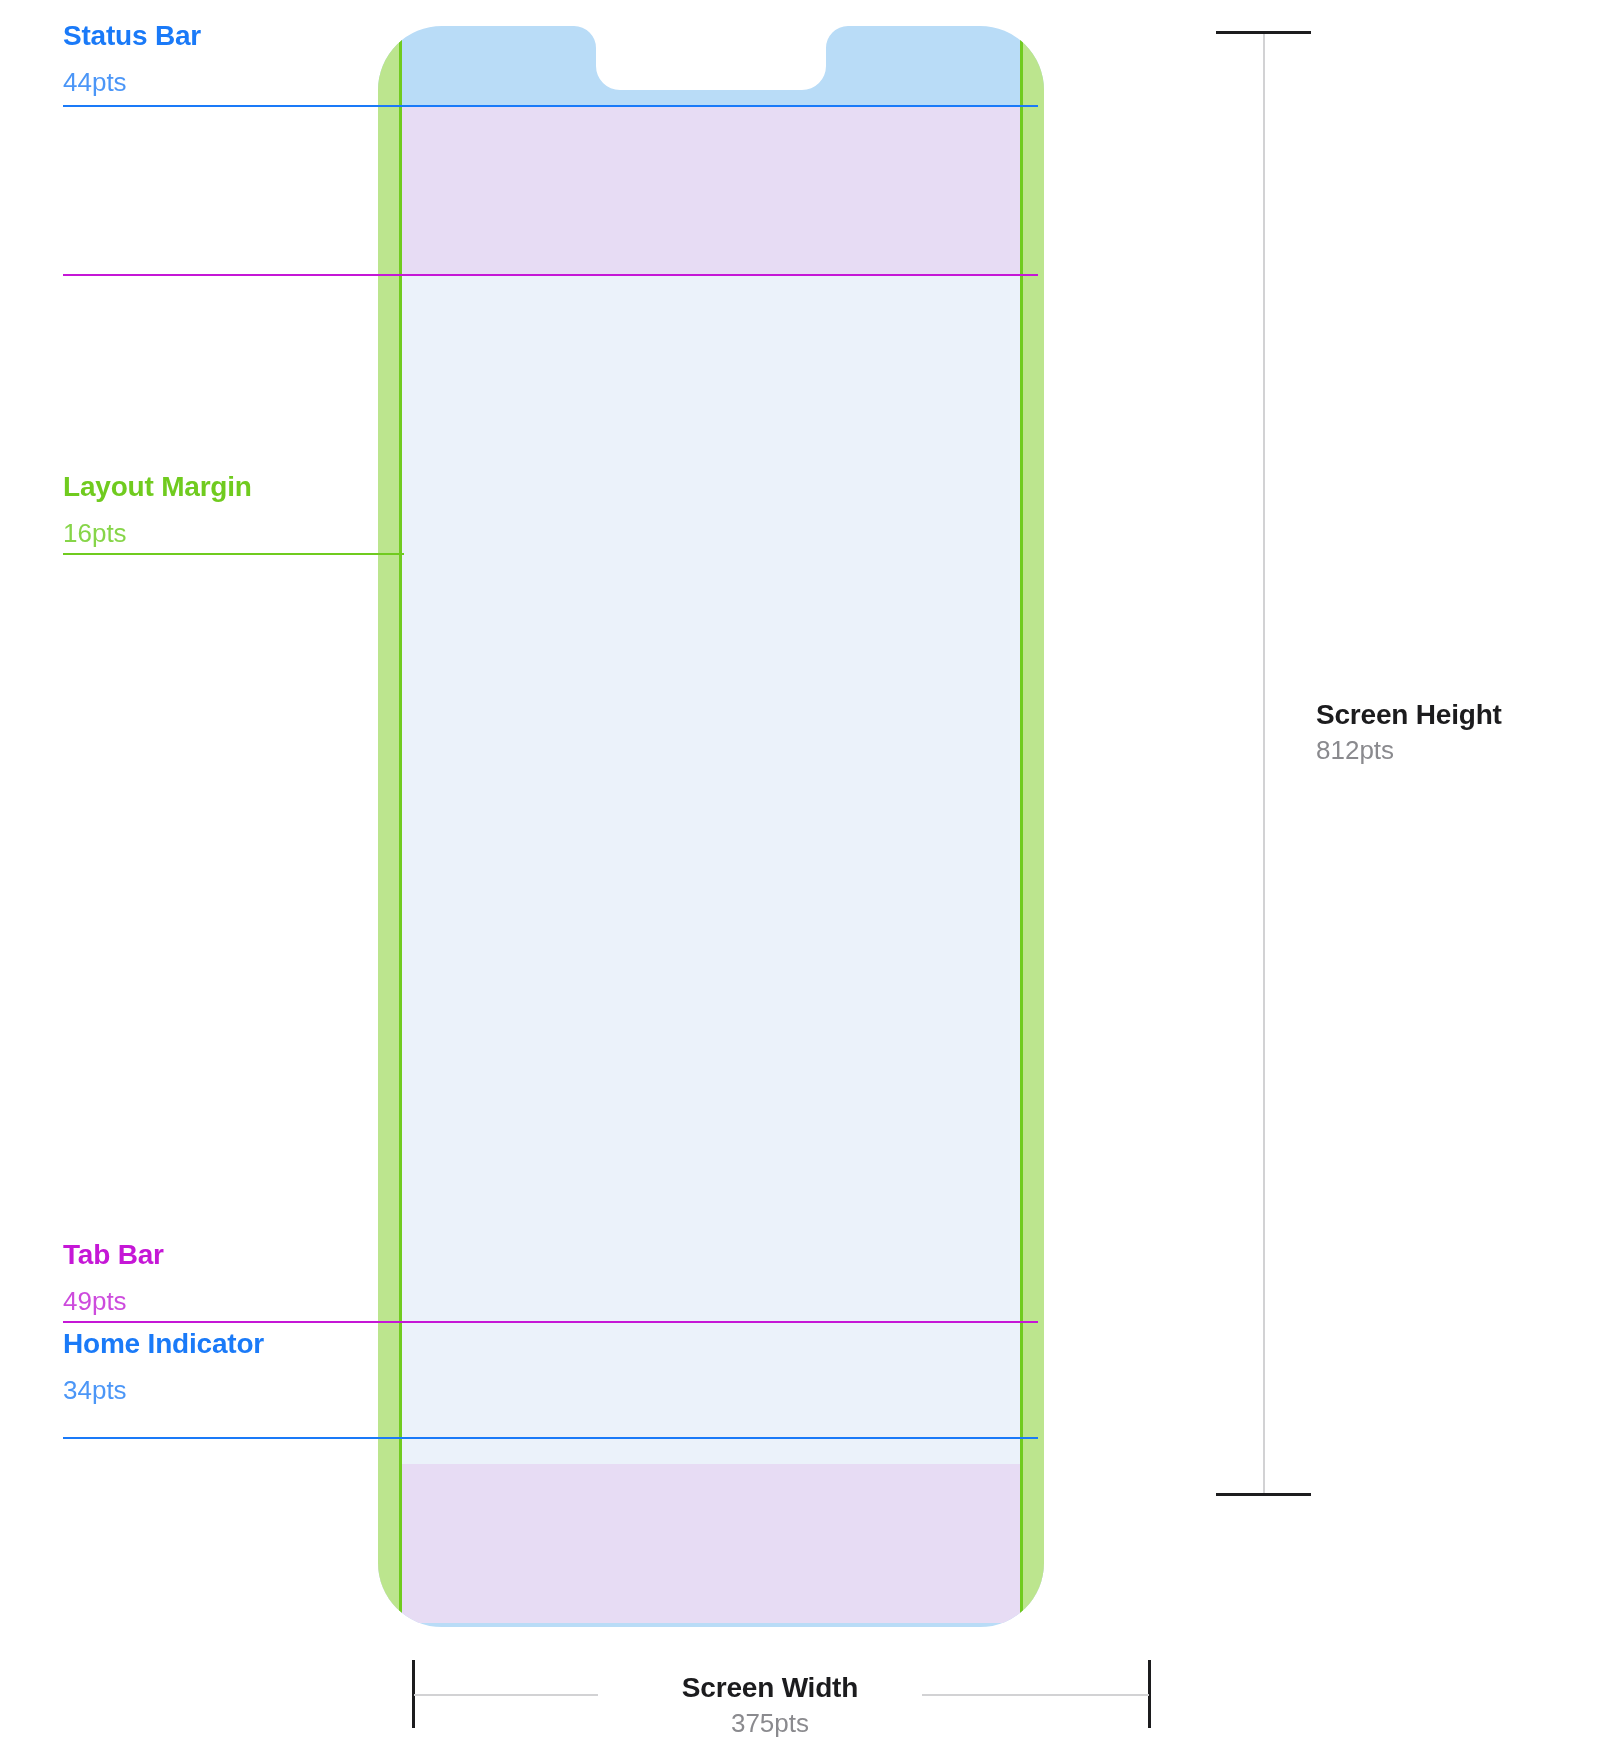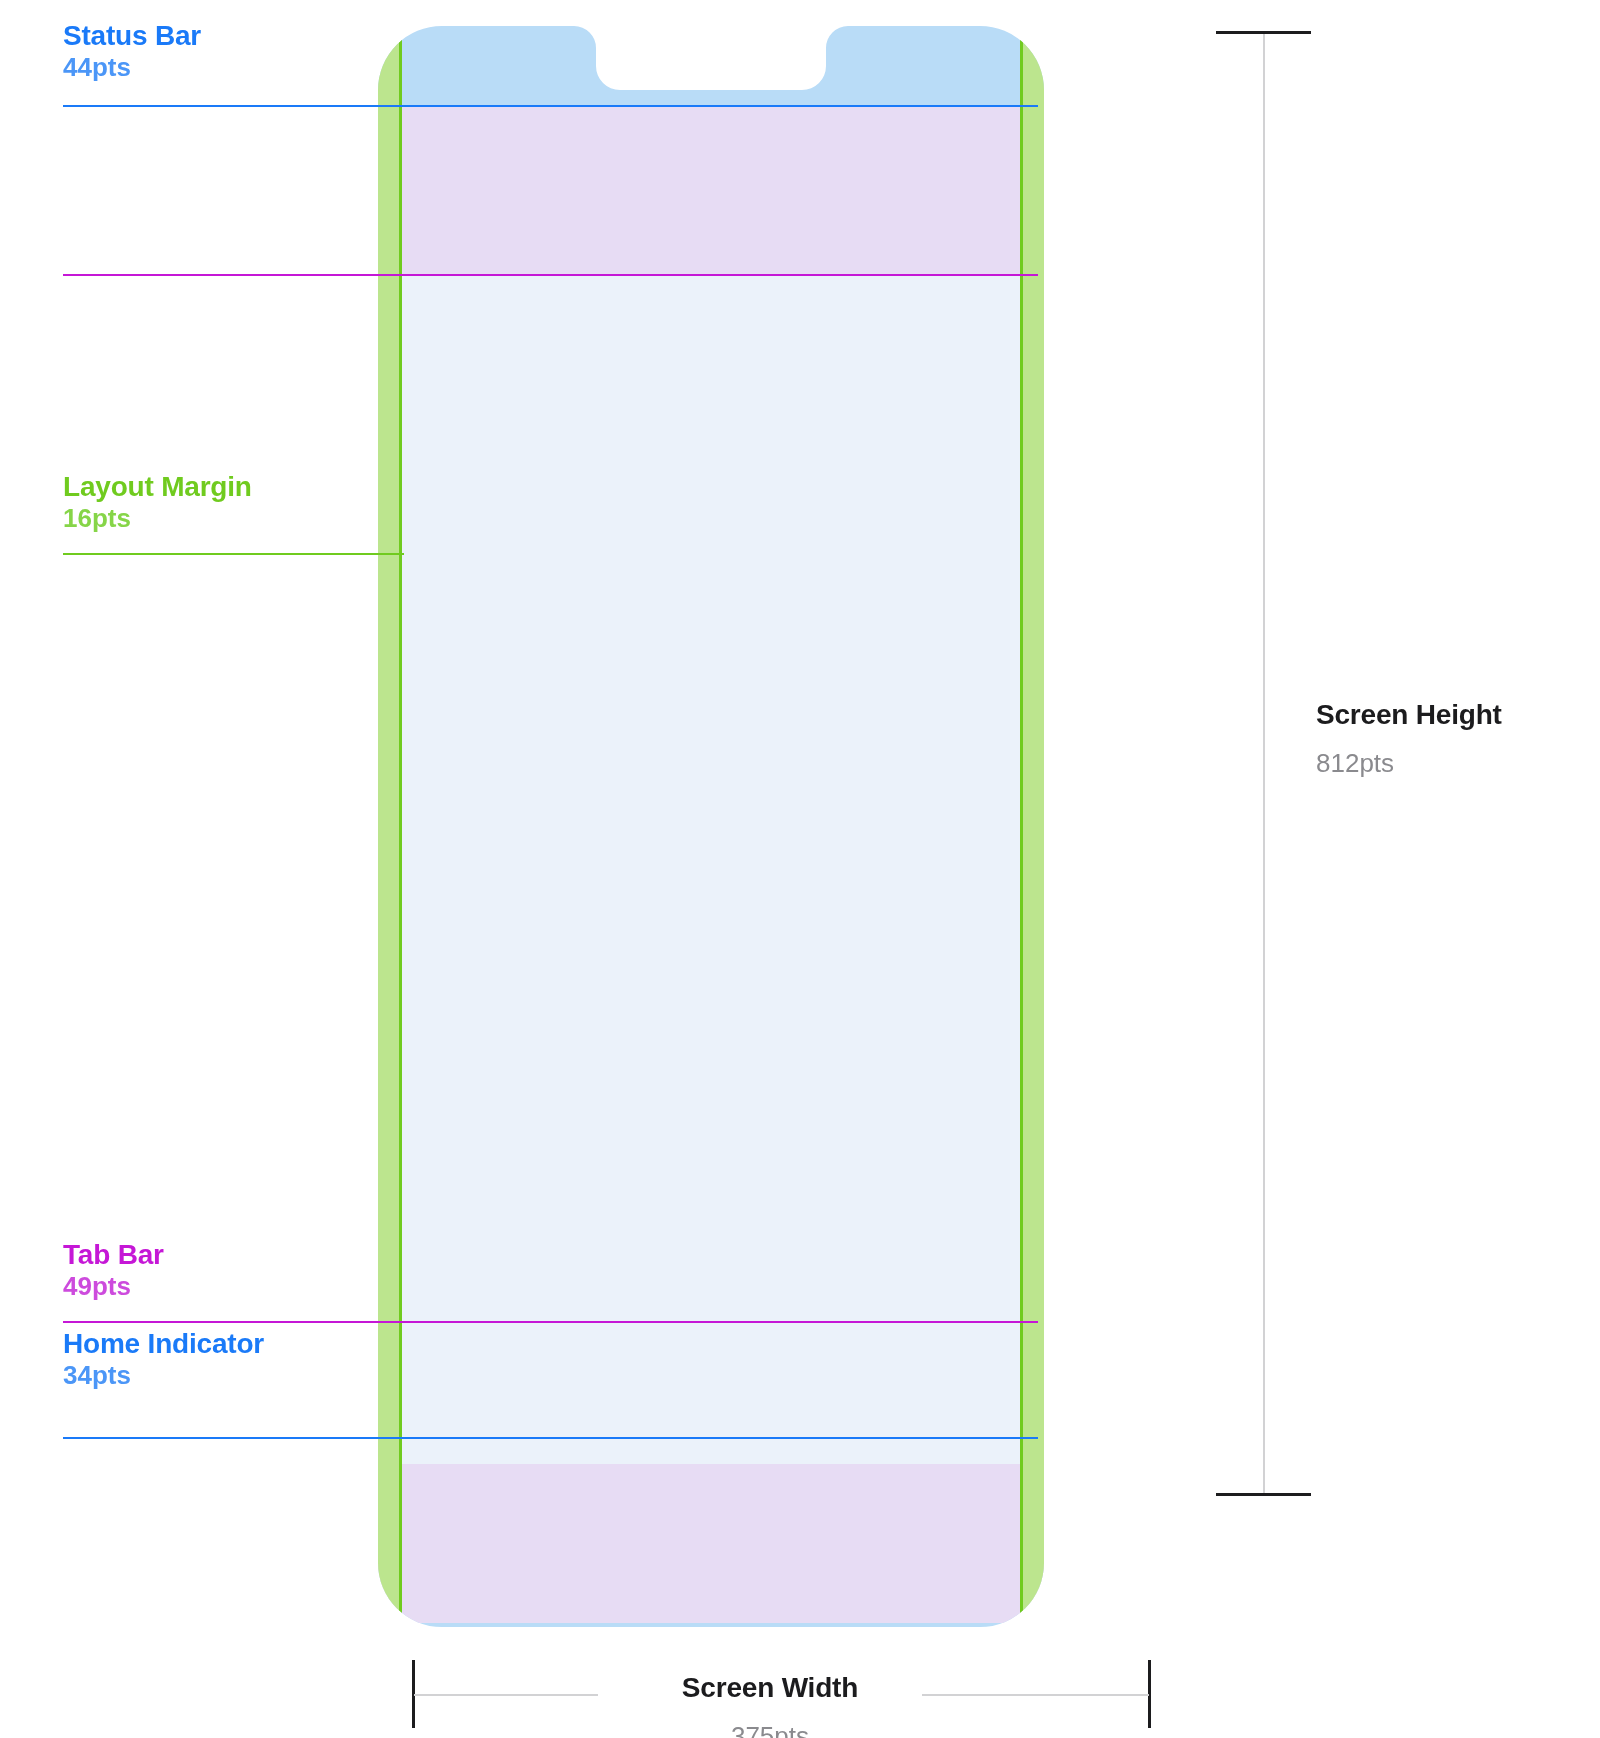--- a/index.html
+++ b/index.html
@@ -22,23 +22,23 @@
   .label-block { position: absolute; left: 63px; }
   .label-title {
     font-size: 28px;
     font-weight: 700;
     letter-spacing: -0.2px;
     line-height: 1.12;
     white-space: nowrap;
   }
   .label-sub {
     font-size: 26px;
-    font-weight: 700;
+    font-weight: 400;
     line-height: 1.2;
-    margin-top: 1px;
+    margin-top: 16px;
     white-space: nowrap;
   }
   .c-blue  .label-title { color: #1a7af8; }
   .c-blue  .label-sub   { color: #4b96f7; }
   .c-mag   .label-title { color: #c517d6; }
   .c-mag   .label-sub   { color: #cd4bdd; }
   .c-green .label-title { color: #70cb1f; }
   .c-green .label-sub   { color: #86d548; }
 
   
@@ -70,21 +70,21 @@
   #dim-height .cap-top { top: 9px; }
   #dim-height .cap-bot { top: 1471px; }
 
   .dim-text { position: absolute; }
   .dim-title {
     font-size: 28px; font-weight: 700; color: #1c1c1e;
     letter-spacing: -0.2px; white-space: nowrap; line-height: 1.12;
   }
   .dim-sub {
     font-size: 26px; font-weight: 400; color: #8a8a8e;
-    white-space: nowrap; line-height: 1.2; margin-top: 18px;
+    white-space: nowrap; line-height: 1.2; margin-top: 5px;
   }
 
   
   #dim-width { position: absolute; left: 370px; top: 1660px; width: 800px; height: 78px; }
   #dim-width .cap {
     position: absolute; top: 0; width: 0; height: 68px;
     border-left: 3px solid #1c1c1e;
   }
   #dim-width .cap-l { left: 42px; }
   #dim-width .cap-r { left: 778px; }

